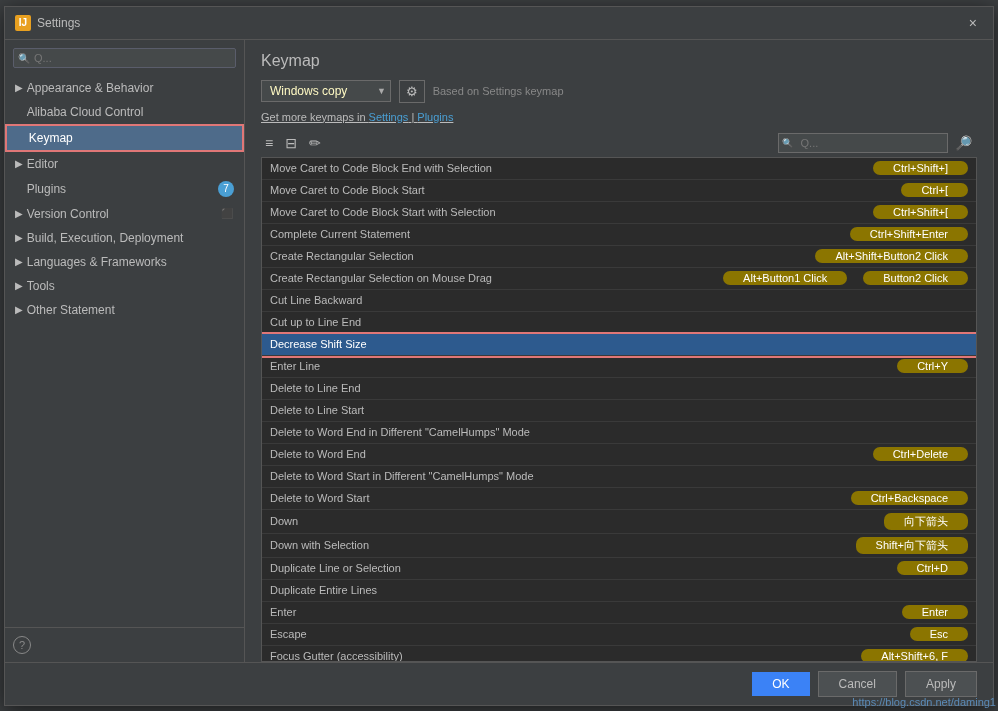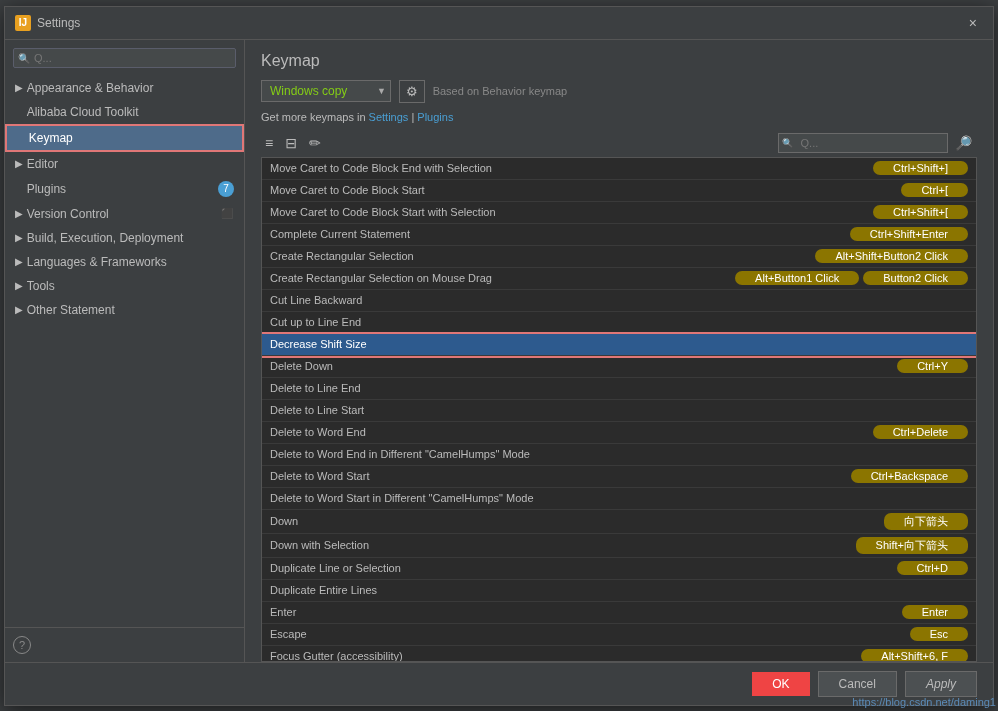--- a/index.html
+++ b/index.html
@@ -169,21 +169,21 @@
     }
     .keymap-controls {
       display: flex;
       align-items: center;
       gap: 8px;
       margin-bottom: 8px;
     }
     .keymap-dropdown {
       background: #45494a;
       border: 1px solid #6a6a6a;
-      color: #84cc16;
+      color: #fef9c3;
       padding: 3px 20px 3px 8px;
       font-size: 12px;
       cursor: pointer;
       outline: none;
       position: relative;
       appearance: none;
       min-width: 130px;
     }
     .dropdown-wrapper {
       position: relative;
@@ -206,20 +206,21 @@
       cursor: pointer;
       font-size: 13px;
     }
     .based-on-text {
       color: #888;
       font-size: 11px;
     }
     .get-more-link {
       font-size: 11px;
       margin-bottom: 10px;
+      text-decoration: underline;
     }
     .get-more-link a {
       color: #4a9fd4;
       text-decoration: none;
     }
     .toolbar-icon-btn {
       background: none;
       border: none;
       color: #bbbbbb;
       cursor: pointer;
@@ -294,53 +295,52 @@
     .keymap-row.selected .keymap-name,
     .keymap-row.highlighted .keymap-name {
       color: #ffffff;
     }
     .shortcut-badge {
       background: #8b7500;
       color: #fff;
       padding: 1px 20px;
       border-radius: 7px;
       font-size: 11px;
-      margin-left: 4px;
+      margin-left: 16px;
       white-space: nowrap;
     }
     .footer {
       display: flex;
       justify-content: flex-end;
       align-items: center;
       padding: 8px 16px;
       border-top: 1px solid #555;
       gap: 8px;
       flex-shrink: 0;
     }
     .footer-btn {
       padding: 5px 20px;
       font-size: 12px;
       cursor: pointer;
       border: none;
       outline: none;
     }
     .footer-btn.ok {
-      background: #ef4444;
+      background: #3b82f6;
       color: #fff;
     }
     .footer-btn.cancel {
       background: #4c5052;
       color: #bbbbbb;
       border: 1px solid #6a6a6a;
     }
     .footer-btn.apply {
       background: #4c5052;
       color: #bbbbbb;
       border: 1px solid #6a6a6a;
-      font-style: italic;
     }
     .watermark {
       position: fixed;
       bottom: 3px;
       right: 2px;
       color: #5a8ab7;
       font-size: 11px;
       text-decoration: none;
     }
   </style>
@@ -368,21 +368,21 @@
       </div>
       <div class="sidebar-items">
 
         <div class="sidebar-item">
           <span class="arrow">▶</span>
           <span>Appearance &amp; Behavior</span>
         </div>
 
         <div class="sidebar-item">
           <span class="arrow" style="visibility:hidden">▶</span>
-          <span>Alibaba Cloud Toolkit</span>
+          <span>Alibaba Cloud Control</span>
         </div>
 
         <div class="sidebar-item selected-highlight">
           <span class="arrow" style="visibility:hidden">▶</span>
           <span>Keymap</span>
         </div>
 
         <div class="sidebar-item">
           <span class="arrow">▶</span>
           <span>Editor</span>
@@ -432,21 +432,21 @@
         <div class="dropdown-wrapper">
           <select class="keymap-dropdown">
             <option>Windows copy</option>
             <option>Default</option>
             <option>Mac OS X</option>
             <option>Eclipse</option>
           </select>
           <span class="dropdown-arrow">▼</span>
         </div>
         <button class="gear-btn">⚙</button>
-        <span class="based-on-text">Based on Behavior keymap</span>
+        <span class="based-on-text">Based on Settings keymap</span>
       </div>
 
       <div class="get-more-link">
         <span>Get more keymaps in </span>
         <a href="#">Settings</a>
         <span> | </span>
         <a href="#">Plugins</a>
       </div>
 
       <div class="toolbar-row">
@@ -493,42 +493,42 @@
         <div class="keymap-row">
           <span class="keymap-name">Cut Line Backward</span>
         </div>
         <div class="keymap-row">
           <span class="keymap-name">Cut up to Line End</span>
         </div>
         <div class="keymap-row highlighted">
           <span class="keymap-name">Decrease Shift Size</span>
         </div>
         <div class="keymap-row">
-          <span class="keymap-name">Delete Down</span>
+          <span class="keymap-name">Enter Line</span>
           <span class="shortcut-badge">Ctrl+Y</span>
         </div>
         <div class="keymap-row">
           <span class="keymap-name">Delete to Line End</span>
         </div>
         <div class="keymap-row">
           <span class="keymap-name">Delete to Line Start</span>
+        </div>
+        <div class="keymap-row">
+          <span class="keymap-name">Delete to Word End in Different "CamelHumps" Mode</span>
         </div>
         <div class="keymap-row">
           <span class="keymap-name">Delete to Word End</span>
           <span class="shortcut-badge">Ctrl+Delete</span>
         </div>
         <div class="keymap-row">
-          <span class="keymap-name">Delete to Word End in Different "CamelHumps" Mode</span>
+          <span class="keymap-name">Delete to Word Start in Different "CamelHumps" Mode</span>
         </div>
         <div class="keymap-row">
           <span class="keymap-name">Delete to Word Start</span>
           <span class="shortcut-badge">Ctrl+Backspace</span>
-        </div>
-        <div class="keymap-row">
-          <span class="keymap-name">Delete to Word Start in Different "CamelHumps" Mode</span>
         </div>
         <div class="keymap-row">
           <span class="keymap-name">Down</span>
           <span class="shortcut-badge">向下箭头</span>
         </div>
         <div class="keymap-row">
           <span class="keymap-name">Down with Selection</span>
           <span class="shortcut-badge">Shift+向下箭头</span>
         </div>
         <div class="keymap-row">

